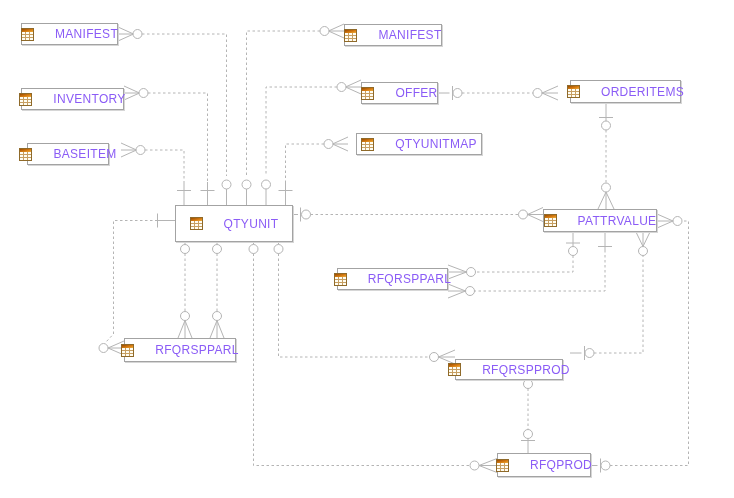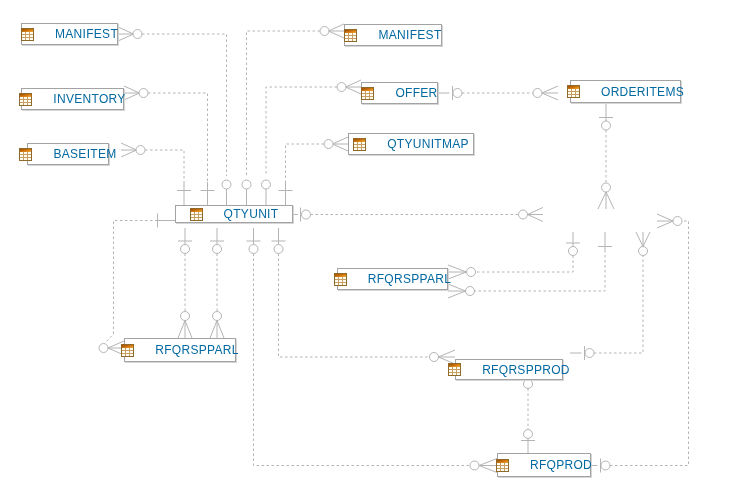--- a/index.html
+++ b/index.html
@@ -7,31 +7,31 @@
     position:relative;width:734px;height:498px;background:#ffffff;overflow:hidden;
     font-family:"Liberation Sans",sans-serif;
   }
   #wires{position:absolute;left:0;top:0;width:734px;height:498px;}
   #wires .s{stroke:#b4b4b4;stroke-width:1;fill:none;}
   #wires .d{stroke:#b4b4b4;stroke-width:1;fill:none;stroke-dasharray:2.5 2.5;}
   #wires .o{fill:#ffffff;stroke:#b4b4b4;stroke-width:1;}
   .entity{
     position:absolute;box-sizing:border-box;display:flex;align-items:center;justify-content:center;
     gap:21px;background:#ffffff;border:1px solid #a3a3a3;box-shadow:1px 1px 0 #d6d6d6;
-    font-size:12px;color:#0369a1;white-space:nowrap;letter-spacing:0.3px;padding:0 4px;
+    font-size:12px;color:#8b5cf6;white-space:nowrap;letter-spacing:0.3px;padding:0 4px;
   }
   .entity .icon{flex:0 0 auto;display:block;}
   .e0{left:21px;top:23px;width:97px;height:22px}
   .e1{left:21px;top:88px;width:103px;height:22px}
   .e2{left:27px;top:143px;width:82px;height:22px}
   .e3{left:344px;top:24px;width:98px;height:22px}
   .e4{left:361px;top:82px;width:77px;height:22px}
-  .e5{left:348px;top:133px;width:126px;height:22px}
+  .e5{left:356px;top:133px;width:126px;height:22px}
   .e6{left:570px;top:80px;width:111px;height:23px}
-  .e7{left:175px;top:205px;width:118px;height:18px}
+  .e7{left:175px;top:205px;width:118px;height:37px}
   .e8{left:543px;top:209px;width:114px;height:23px}
   .e9{left:337px;top:268px;width:111px;height:22px}
   .e10{left:124px;top:338px;width:112px;height:24px}
   .e11{left:455px;top:359px;width:108px;height:21px}
   .e12{left:497px;top:453px;width:94px;height:24px}
 </style>
 </head>
 <body>
 
 <div id="canvas">
@@ -258,20 +258,28 @@
 
   <div class="entity e7">
     <svg class="icon" width="13" height="13" viewBox="0 0 13 13">
         <rect x="0.5" y="0.5" width="12" height="12" fill="#fffdf2" stroke="#8f6a2a"></rect>
         <rect x="1" y="1" width="11" height="3" fill="url(#hdr)"></rect>
         <path d="M1,6.5 H12 M1,9.5 H12 M4.5,4 V12 M8.5,4 V12" stroke="#c79f62" fill="none"></path>
       </svg>
     <span class="lbl">QTYUNIT</span>
   </div>
 
+  <div class="entity e8">
+    <svg class="icon" width="13" height="13" viewBox="0 0 13 13">
+        <rect x="0.5" y="0.5" width="12" height="12" fill="#fffdf2" stroke="#8f6a2a"></rect>
+        <rect x="1" y="1" width="11" height="3" fill="url(#hdr)"></rect>
+        <path d="M1,6.5 H12 M1,9.5 H12 M4.5,4 V12 M8.5,4 V12" stroke="#c79f62" fill="none"></path>
+      </svg>
+    <span class="lbl">PATTRVALUE</span>
+  </div>
 
   <div class="entity e9">
     <svg class="icon" width="13" height="13" viewBox="0 0 13 13">
         <rect x="0.5" y="0.5" width="12" height="12" fill="#fffdf2" stroke="#8f6a2a"></rect>
         <rect x="1" y="1" width="11" height="3" fill="url(#hdr)"></rect>
         <path d="M1,6.5 H12 M1,9.5 H12 M4.5,4 V12 M8.5,4 V12" stroke="#c79f62" fill="none"></path>
       </svg>
     <span class="lbl">RFQRSPPARL</span>
   </div>
 

